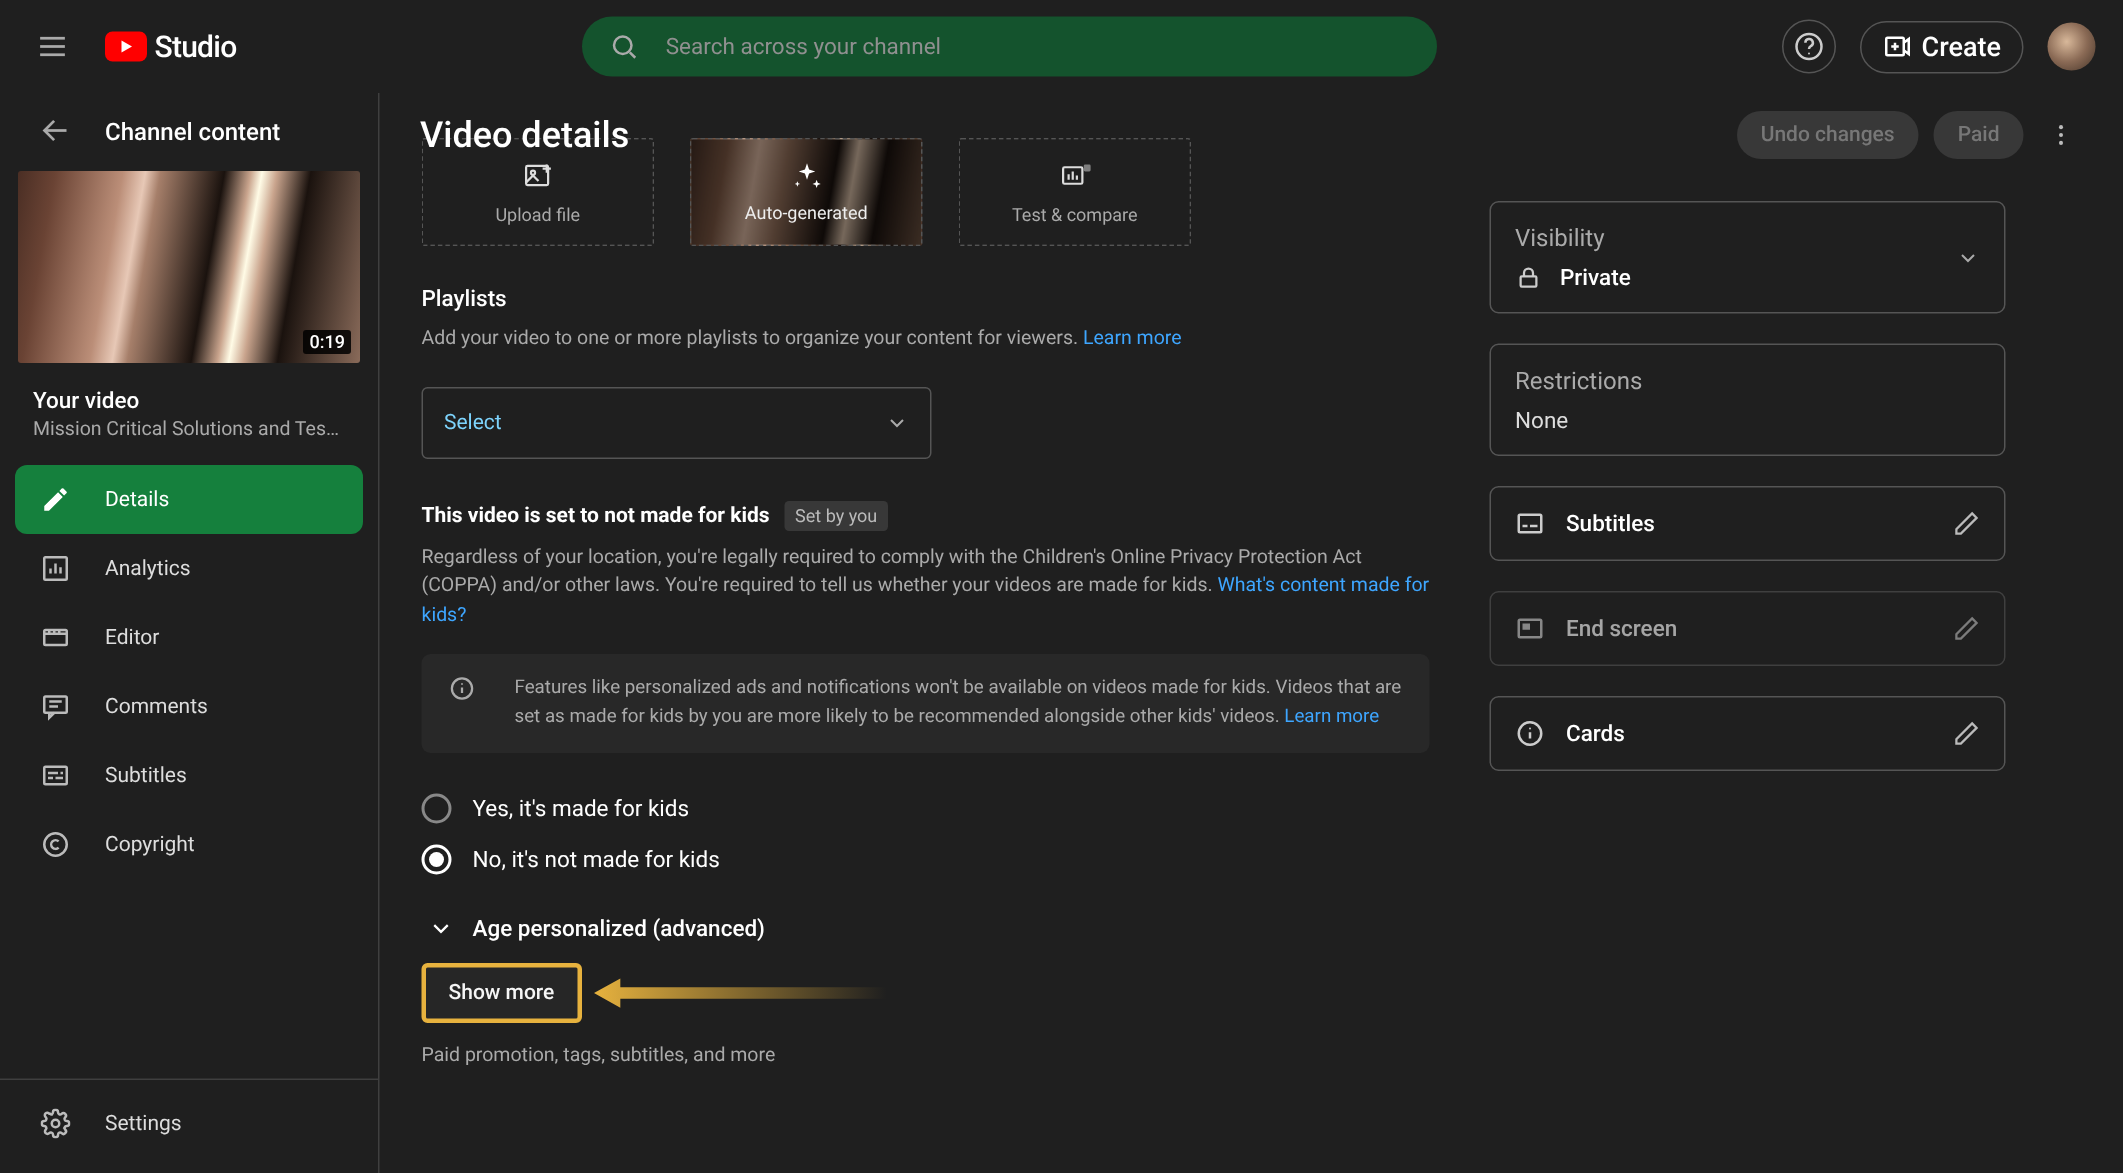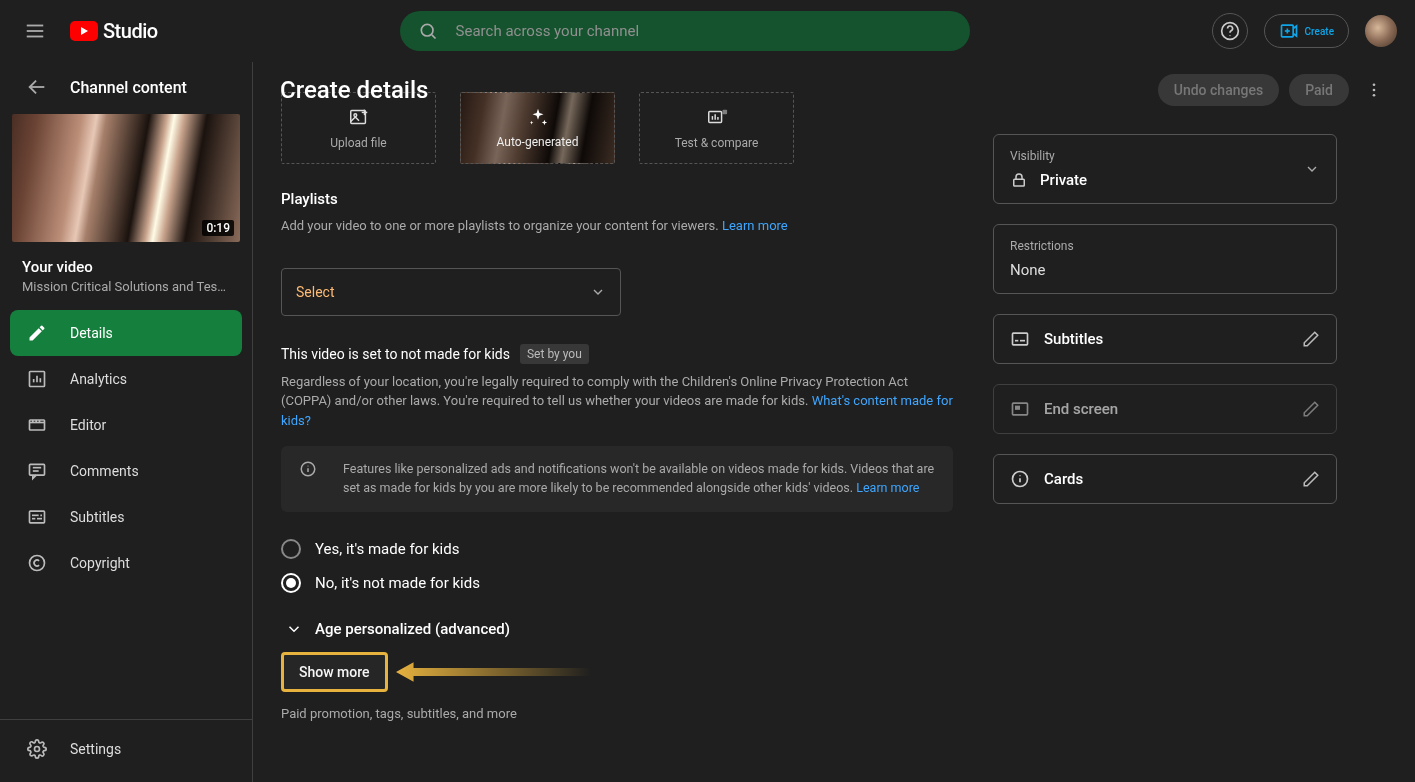--- a/index.html
+++ b/index.html
@@ -27,21 +27,21 @@
   .yt-play{background:var(--red);width:28px;height:20px;border-radius:5px;display:flex;align-items:center;justify-content:center;margin-right:5px}
   .yt-play svg{width:10px;height:10px;fill:#fff}
   .logo-text{font-size:20px;font-weight:500;letter-spacing:-0.5px}
   .search-wrap{flex:1;display:flex;justify-content:center}
   .search{width:570px;height:40px;background:#14532d;border-radius:22px;display:flex;align-items:center;padding:0 18px;gap:16px}
   .search input{background:transparent;border:none;outline:none;color:var(--text);font-size:15px;flex:1}
   .search input::placeholder{color:var(--muted2)}
   .top-actions{display:flex;align-items:center;gap:16px}
   .icon-btn{width:36px;height:36px;border-radius:50%;display:flex;align-items:center;justify-content:center;color:#ccc;cursor:pointer}
   .icon-btn.border{border:1px solid var(--border-light)}
-  .create-btn{display:flex;align-items:center;gap:6px;border:1px solid var(--border-light);padding:6px 14px;border-radius:18px;cursor:pointer;font-size:10px;font-weight:500;color:#0ea5e9}
+  .create-btn{display:flex;align-items:center;gap:6px;border:1px solid var(--border-light);padding:6px 14px;border-radius:18px;cursor:pointer;font-size:18px;font-weight:500;color:#ffffff}
   .avatar{width:32px;height:32px;border-radius:50%;background:radial-gradient(circle at 40% 40%,#d8b89a 0%,#8a6a55 50%,#433328 100%)}
 
   
   .body{display:flex;height:calc(782px - 62px)}
   .sidebar{width:var(--side-w);border-right:1px solid var(--border);display:flex;flex-direction:column;background:var(--bg)}
   .main{flex:1;display:flex;overflow-y:auto}
 
   
   .side-header{display:flex;align-items:center;gap:22px;padding:14px 18px 12px 26px}
   .side-header .back{color:var(--muted);cursor:pointer}
@@ -72,44 +72,44 @@
   .thumb-opts{display:flex;gap:24px;margin-bottom:26px}
   .thumb-card{width:155px;height:72px;border:1px dashed var(--border-light);border-radius:2px;display:flex;flex-direction:column;align-items:center;justify-content:center;gap:8px;color:var(--muted);font-size:12px;cursor:pointer}
   .thumb-card .ic{color:#ddd}
   .thumb-card.auto{background:linear-gradient(100deg,#3a2820 0%,#6a4b3a 15%,#b99b88 28%,#7c5e4c 40%,#160f0c 60%,#b6a08c 68%,#160f0c 80%,#5a4436 100%);}
   .thumb-card.auto .overlay{background:rgba(0,0,0,.35);width:100%;height:100%;display:flex;flex-direction:column;align-items:center;justify-content:center;gap:6px}
 
   .section-title{font-size:15px;font-weight:500;margin-bottom:8px}
   .section-sub{font-size:13px;color:var(--muted);line-height:1.5}
   .section-sub a{color:var(--blue);text-decoration:none}
 
-  .select-box{margin-top:32px;width:340px;height:48px;border:1px solid var(--border-light);border-radius:4px;display:flex;align-items:center;justify-content:space-between;padding:0 14px;color:#fdba74;cursor:pointer;font-size:14px;margin-bottom:28px}
+  .select-box{margin-top:22px;width:340px;height:48px;border:1px solid var(--border-light);border-radius:4px;display:flex;align-items:center;justify-content:space-between;padding:0 14px;color:#7dd3fc;cursor:pointer;font-size:14px;margin-bottom:28px}
 
   .aud-line{display:flex;align-items:center;gap:10px;margin-bottom:8px}
-  .aud-status{font-size:14px;font-weight:400}
+  .aud-status{font-size:14px;font-weight:700}
   .aud-chip{background:var(--chip);color:#bbb;font-size:12px;padding:3px 7px;border-radius:3px}
 
   .info-box{background:var(--bg-dark2);border-radius:6px;padding:14px 18px;display:flex;gap:26px;margin:16px 0 20px 0;font-size:12.5px;color:var(--muted);line-height:1.5}
   .info-box a{color:var(--blue);text-decoration:none}
 
   .radio-row{display:flex;align-items:center;gap:14px;font-size:15px;padding:7px 0;cursor:pointer}
   .radio{width:20px;height:20px;border-radius:50%;border:2px solid #888;display:flex;align-items:center;justify-content:center;flex-shrink:0}
   .radio.selected{border-color:#fff}
   .radio.selected::after{content:"";width:10px;height:10px;border-radius:50%;background:#fff}
 
   .expander{display:flex;align-items:center;gap:12px;font-size:15px;font-weight:500;padding:20px 0 14px 4px;cursor:pointer}
 
   .show-more{display:inline-block;border:3px solid var(--highlight);border-radius:4px;padding:9px 15px;font-size:14px;font-weight:500;background:#262626;color:#f5f5f5;cursor:pointer}
   .arrow-annot{position:relative;display:inline-block;vertical-align:middle;margin-left:8px}
   .arrow-annot svg{width:195px;height:26px}
   .more-sub{font-size:13px;color:var(--muted);margin-top:14px}
 
   
   .rail-card{border:1px solid var(--border-light);border-radius:6px;padding:14px 16px;margin-bottom:20px}
-  .rail-card .lbl{font-size:12px;color:var(--muted);margin-bottom:8px}
+  .rail-card .lbl{font-size:16px;color:var(--muted);margin-bottom:8px}
   .rail-card .val{display:flex;align-items:center;gap:12px;font-size:15px;font-weight:500}
   .rail-card.sel{display:flex;align-items:center;justify-content:space-between;cursor:pointer}
   .rail-row{display:flex;align-items:center;justify-content:space-between}
   .rail-row .left{display:flex;align-items:center;gap:14px}
   .rail-card.disabled{opacity:.6}
   .pen{color:#bbb}
 
   
   .main::-webkit-scrollbar{width:0}
   svg{display:block}
@@ -359,21 +359,21 @@
               <polygon points="0,13 18,3 18,9 200,9 200,17 18,17 18,23" fill="url(#g)"></polygon>
             </svg>
         </span>
       </div>
       <div class="more-sub">Paid promotion, tags, subtitles, and more</div>
     </div>
 
     <div class="right-rail">
 
       <div class="page-head" style="position:absolute;top:74px;left:280px;right:26px">
-        <div class="page-title">Create details</div>
+        <div class="page-title">Video details</div>
         <div class="head-actions">
           <span class="pill">Undo changes</span>
           <span class="pill">Paid</span>
           <span class="kebab">
               <svg width="18" height="18" viewBox="0 0 24 24" fill="currentColor">
                 <circle cx="12" cy="5" r="1.8"></circle>
                 <circle cx="12" cy="12" r="1.8"></circle>
                 <circle cx="12" cy="19" r="1.8"></circle>
               </svg>
             </span>

